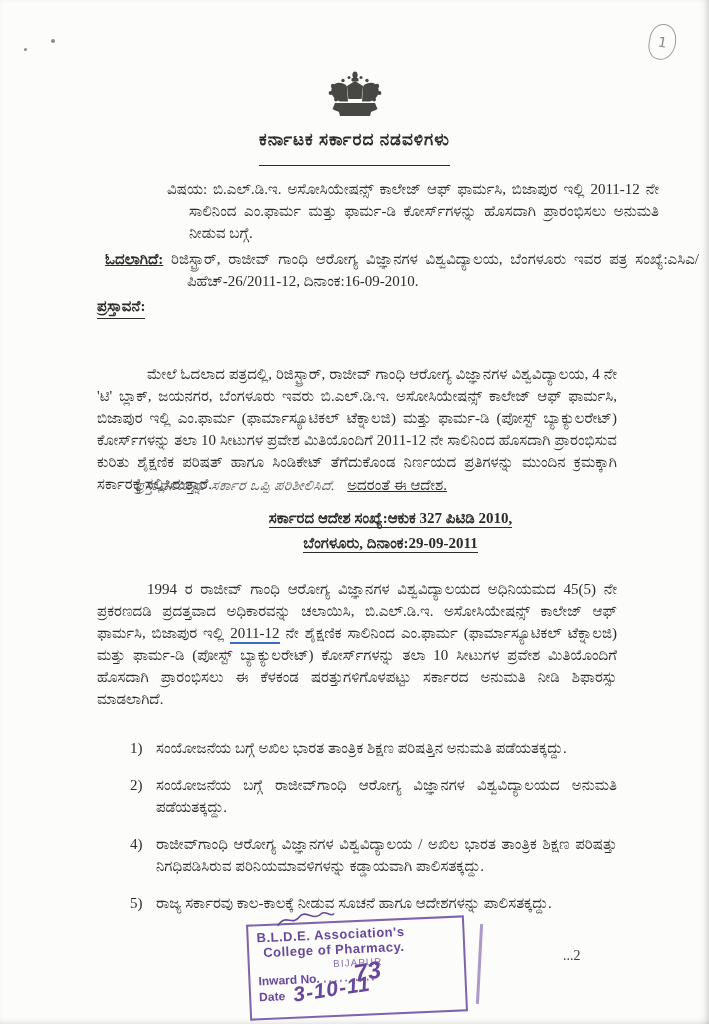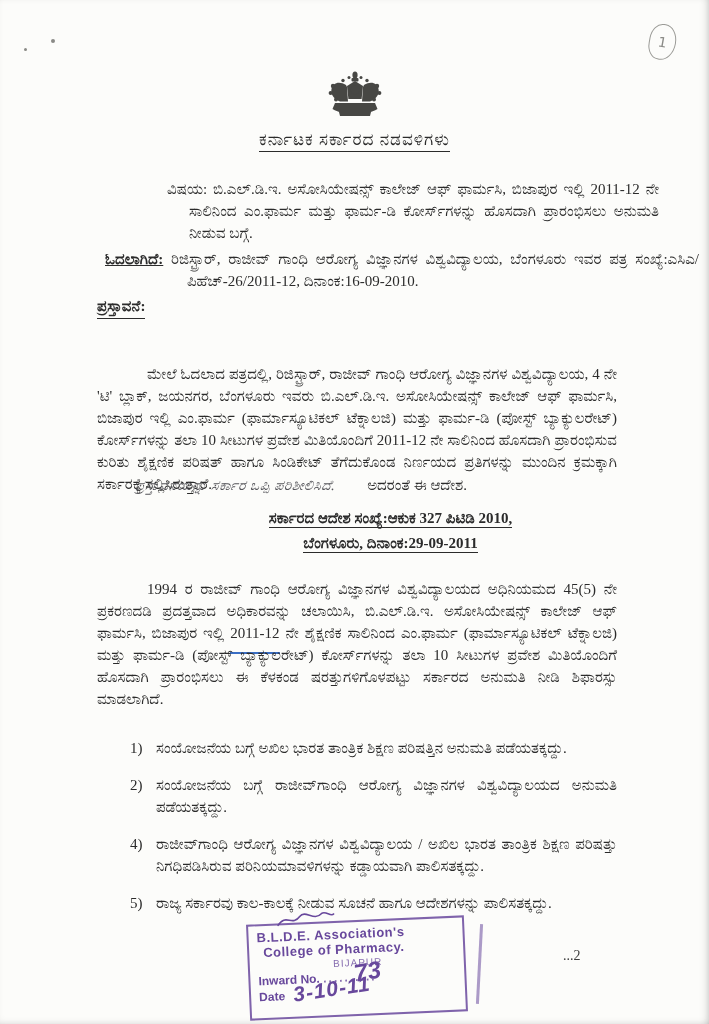--- a/index.html
+++ b/index.html
@@ -17,50 +17,50 @@
     position:absolute;top:24px;left:649px;width:25px;height:34px;
     border:1.5px solid #9b9b97;border-radius:48% 52% 55% 45%;
     transform:rotate(10deg);
     display:flex;align-items:center;justify-content:center;
     color:#8b8b87;font-size:14px;font-family:"DejaVu Sans",sans-serif;
   }
 
   .emblem-wrap{position:absolute;top:70px;left:0;width:100%;text-align:center;}
   .title-wrap{position:absolute;top:129px;left:0;width:100%;text-align:center;}
   .title-wrap span{
-    font-weight:normal;font-size:17px;letter-spacing:1px;
-    border-bottom:1.5px solid #2b2b2b;padding-bottom:2px;
+    font-weight:bold;font-size:17px;letter-spacing:1px;
+    border-bottom:1.5px solid #2b2b2b;padding-bottom:16px;
   }
 
   .subject{position:absolute;top:163px;left:147px;width:470px;text-align:justify;
     padding-left:42px;text-indent:-42px;}
   .subject .lbl{text-decoration:none;margin-left:20px;}
 
   .readblock{position:absolute;top:233px;left:105px;width:512px;text-align:justify;
     padding-left:82px;text-indent:-82px;}
   .readblock .lbl{text-decoration:underline;font-weight:bold;}
 
   .preamble-heading{position:absolute;top:295px;left:97px;font-weight:bold;}
   .preamble-heading span{border-bottom:1.5px solid #2b2b2b;padding-bottom:4px;}
 
   .preamble-para{position:absolute;top:320px;left:97px;width:520px;
     text-align:justify;text-indent:50px;margin-top:43px;}
 
   .note-line{position:absolute;top:474px;left:135px;width:480px;}
   .note-hand{font-style:italic;color:#55555a;letter-spacing:.5px;font-size:14px;
     transform:skewX(-6deg);display:inline-block;}
-  .note-typed{margin-left:28px;}
+  .note-typed{margin-left:8px;text-decoration:underline;}
 
   .order-heading{position:absolute;top:506px;left:0;width:100%;text-align:center;
     font-weight:bold;line-height:25px;margin-left:36px;}
   .order-heading span{border-bottom:1.5px solid #2b2b2b;padding-bottom:1px;}
 
   .order-para{position:absolute;top:563px;left:97px;width:520px;
     text-align:justify;text-indent:50px;}
-  .u-blue{border-bottom:2px solid #3a6ec5;padding-bottom:11px;}
+  .u-blue{border-bottom:2px solid #3a6ec5;padding-bottom:1px;}
 
   .conditions{position:absolute;top:722px;left:130px;width:487px;}
   .cond-item{text-align:justify;padding-left:26px;text-indent:-26px;margin-bottom:4px;}
   .cond-item .num{display:inline-block;width:26px;text-indent:0;}
 
   .stamp{
     position:absolute;top:920px;left:248px;width:218px;height:96px;
     border:2px solid rgba(104,72,156,.85);
     transform:rotate(-2.5deg);
     color:#68489c;

